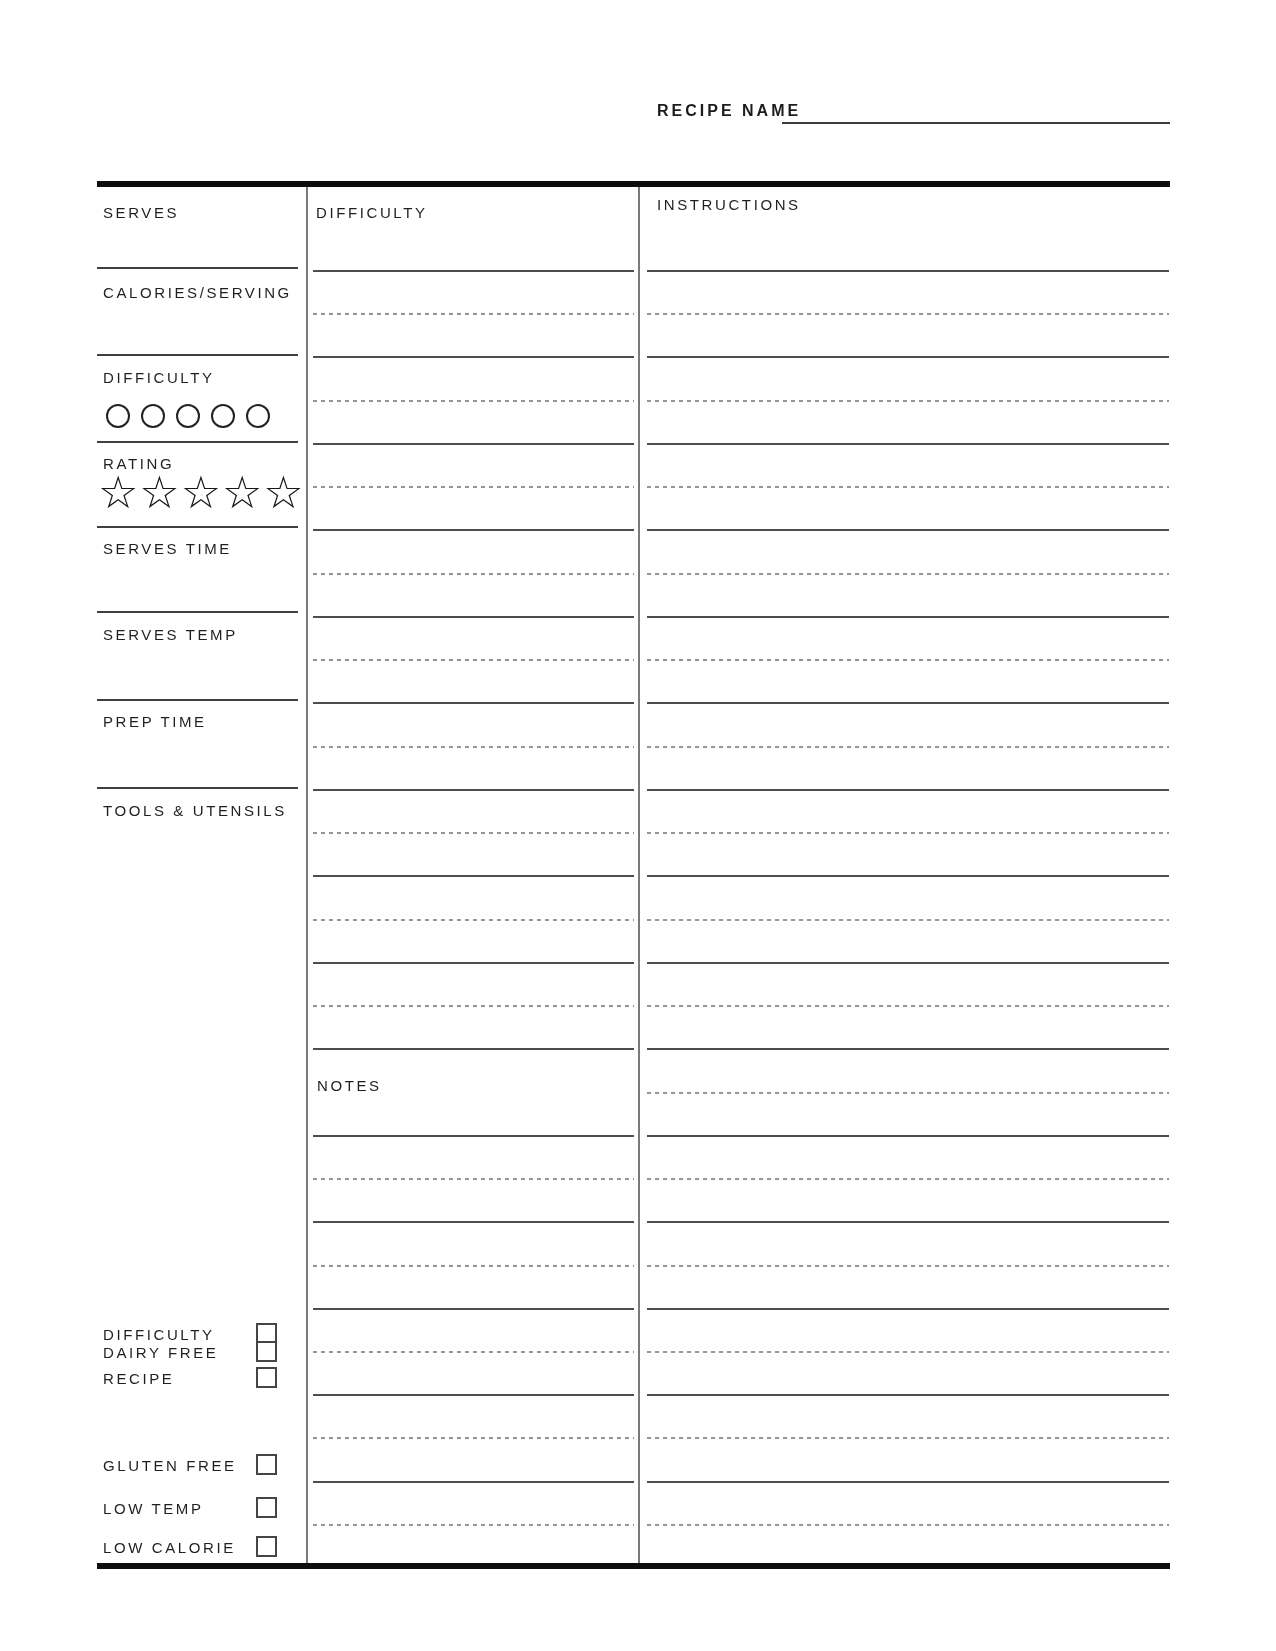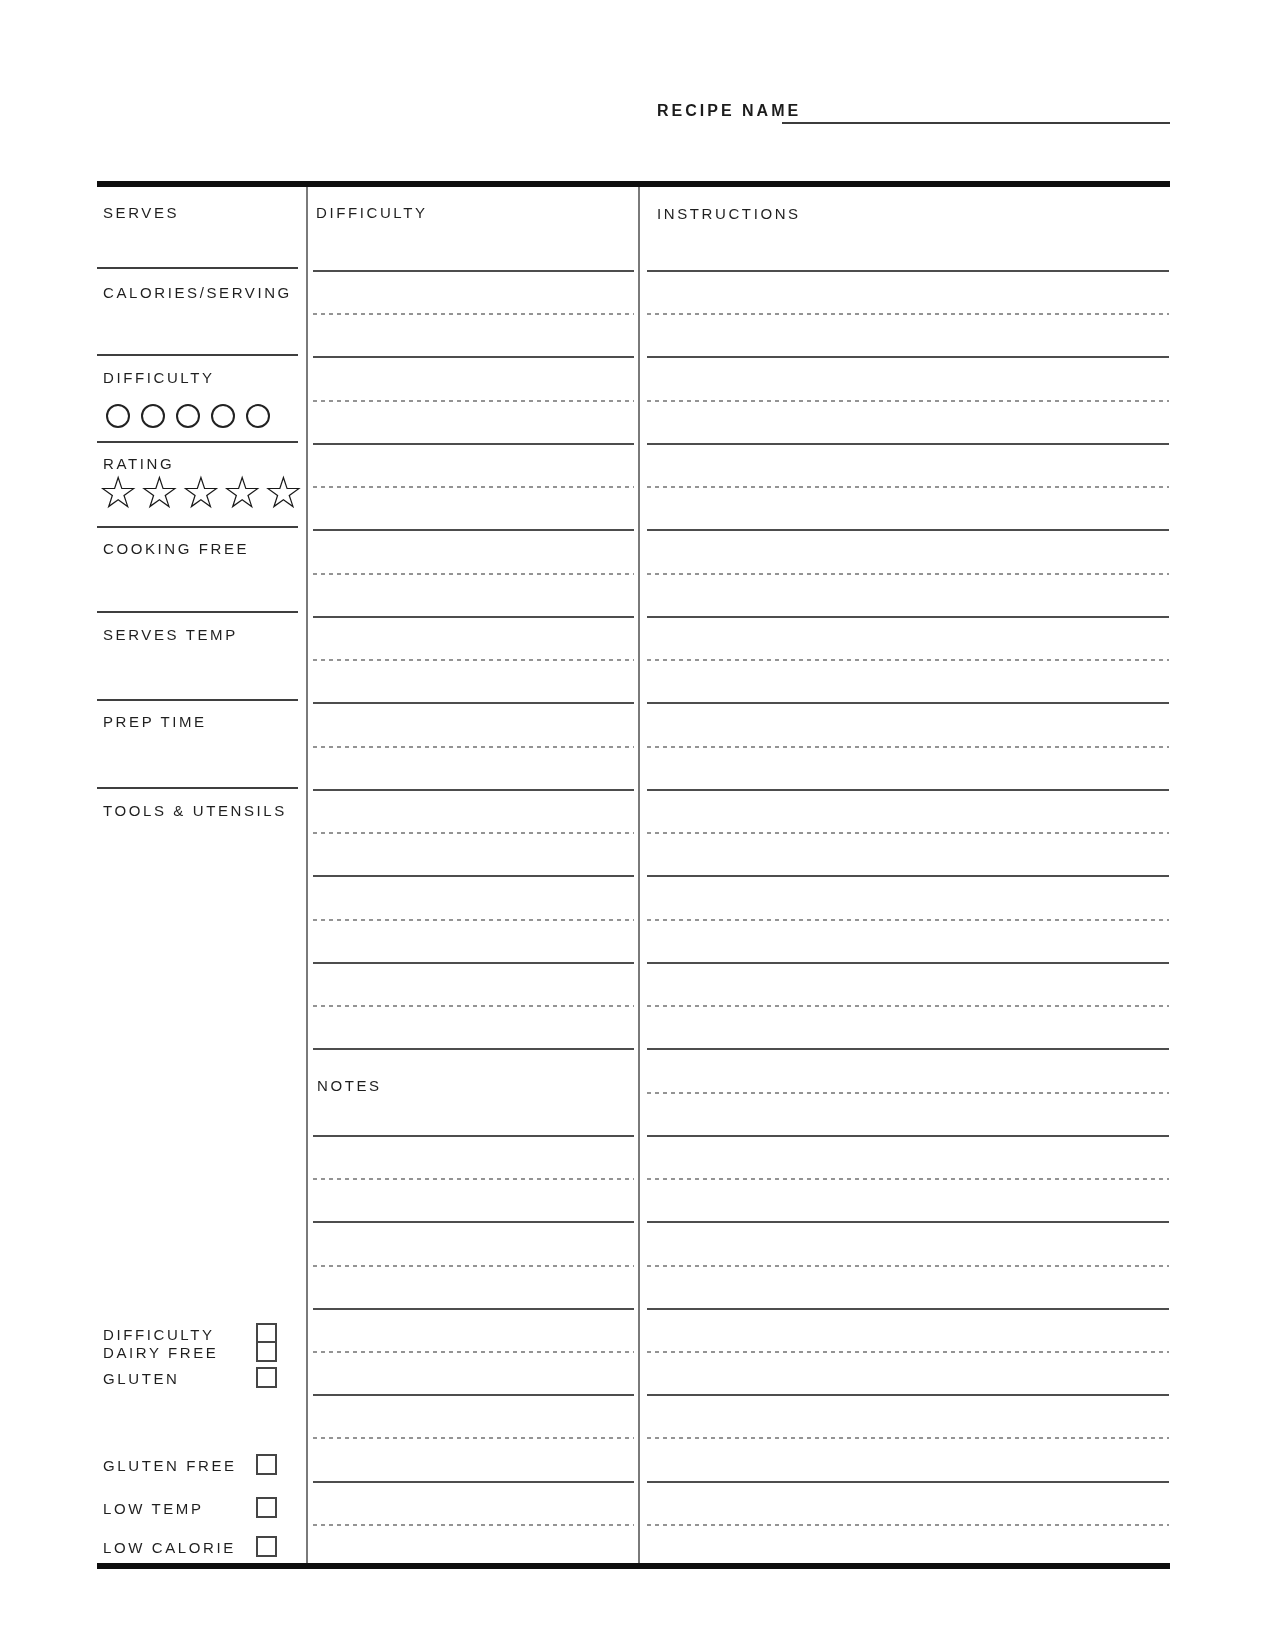--- a/index.html
+++ b/index.html
@@ -98,37 +98,37 @@
     <span class="circle"></span>
     <span class="circle"></span>
     <span class="circle"></span>
   </div>
   <div class="sec-line" style="top:441px"></div>
 
   <div class="field-label" style="left:103px;top:455px">RATING</div>
   <div class="stars">☆☆☆☆☆</div>
   <div class="sec-line" style="top:526px"></div>
 
-  <div class="field-label" style="left:103px;top:540px">COOKING FREE</div>
+  <div class="field-label" style="left:103px;top:540px">SERVES TIME</div>
   <div class="sec-line" style="top:611px"></div>
 
   <div class="field-label" style="left:103px;top:626px">SERVES TEMP</div>
   <div class="sec-line" style="top:699px"></div>
 
   <div class="field-label" style="left:103px;top:713px">PREP TIME</div>
   <div class="sec-line" style="top:787px"></div>
 
   <div class="field-label" style="left:103px;top:802px">TOOLS &amp; UTENSILS</div>
 
   <div class="diet-row" style="top:1323px">
     <span class="lbl">DIFFICULTY</span>
     <span class="cb"></span>
   </div>
   <div class="diet-row" style="top:1367px">
-    <span class="lbl">GLUTEN</span>
+    <span class="lbl">RECIPE</span>
     <span class="cb"></span>
   </div>
   <div class="diet-row" style="top:1341px">
     <span class="lbl">DAIRY FREE</span>
     <span class="cb"></span>
   </div>
   <div class="diet-row" style="top:1454px">
     <span class="lbl">GLUTEN FREE</span>
     <span class="cb"></span>
   </div>
@@ -137,21 +137,21 @@
     <span class="cb"></span>
   </div>
   <div class="diet-row" style="top:1536px">
     <span class="lbl">LOW CALORIE</span>
     <span class="cb"></span>
   </div>
 
   <div class="field-label" style="left:316px;top:204px">DIFFICULTY</div>
   <div class="field-label" style="left:317px;top:1077px">NOTES</div>
 
-  <div class="field-label" style="left:657px;top:205px">INSTRUCTIONS</div>
+  <div class="field-label" style="left:657px;top:196px">INSTRUCTIONS</div>
 
 <div class="rule solid" style="top: 270px; left: 313px; width: 321px;"></div>
     <div class="rule dashed" style="top: 313px; left: 313px; width: 321px;"></div>
     <div class="rule solid" style="top: 356px; left: 313px; width: 321px;"></div>
     <div class="rule dashed" style="top: 400px; left: 313px; width: 321px;"></div>
     <div class="rule solid" style="top: 443px; left: 313px; width: 321px;"></div>
     <div class="rule dashed" style="top: 486px; left: 313px; width: 321px;"></div>
     <div class="rule solid" style="top: 529px; left: 313px; width: 321px;"></div>
     <div class="rule dashed" style="top: 573px; left: 313px; width: 321px;"></div>
     <div class="rule solid" style="top: 616px; left: 313px; width: 321px;"></div>

